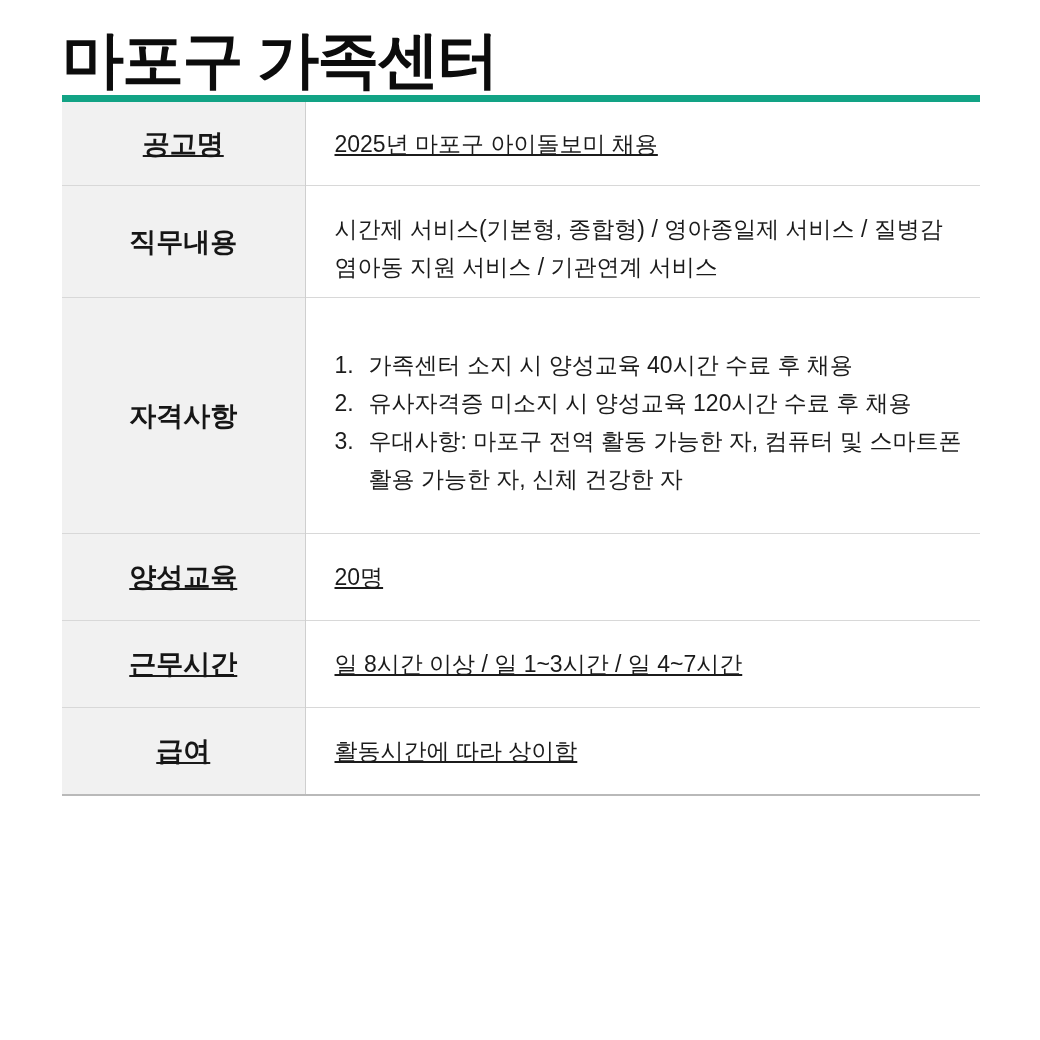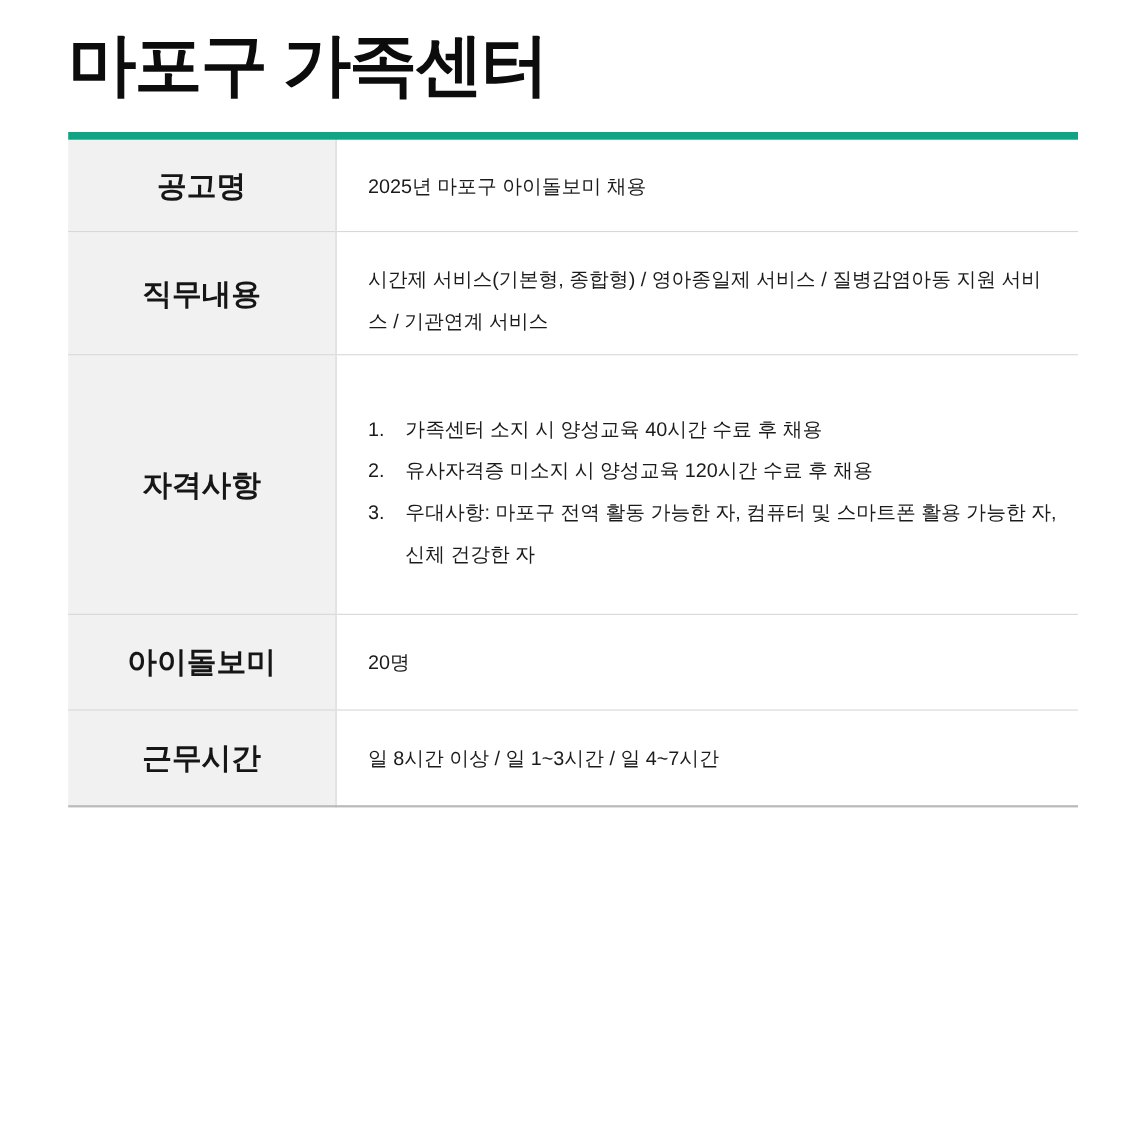--- a/index.html
+++ b/index.html
@@ -20,21 +20,21 @@
   }
   .page{
     padding:26px 60px 0 62px;
   }
   .page-title{
     font-size:62px;
     font-weight:900;
     letter-spacing:-2px;
     line-height:1.1;
     color:var(--title-color);
-    margin-bottom:26px;
+    margin-bottom:1px;
   }
   table.info-table{
     width:100%;
     border-collapse:collapse;
     border-top:7px solid var(--accent-color);
     border-bottom:2px solid var(--bottom-border-color);
   }
   table.info-table tr{
     border-top:1px solid var(--border-color);
   }
@@ -46,26 +46,26 @@
     background:var(--label-bg);
     border-right:1px solid #cfcfcf;
     font-size:27px;
     font-weight:700;
     text-align:center;
     vertical-align:middle;
     color:#161616;
   }
   td.row-value{
     padding:0 18px 0 29px;
-    font-size:18px;
+    font-size:23px;
     font-weight:400;
     vertical-align:middle;
     line-height:38px;
   }
-  tr.r-single{height:87px;}
+  tr.r-single{height:87px;text-decoration:underline;}
   tr.r-two{height:112px;}
   tr.r-list{height:236px;}
   tr.r-two td.row-value,
   tr.r-list td.row-value{
     padding-top:21px;
     padding-bottom:8px;
   }
   .list-item{
     display:flex;
     align-items:flex-start;
@@ -107,26 +107,30 @@
           <span class="txt">유사자격증 미소지 시 양성교육 120시간 수료 후 채용</span>
         </div>
         <div class="list-item">
           <span class="num">3.</span>
           <span class="txt">우대사항: 마포구 전역 활동 가능한 자, 컴퓨터 및 스마트폰 활용 가능한 자, 신체 건강한 자</span>
         </div>
       </td>
     </tr>
 
     <tr class="r-single">
-      <th class="row-label">아이돌보미</th>
+      <th class="row-label">양성교육</th>
       <td class="row-value">20명</td>
     </tr>
 
 
     <tr class="r-single">
       <th class="row-label">근무시간</th>
       <td class="row-value">일 8시간 이상 / 일 1~3시간 / 일 4~7시간</td>
     </tr>
 
+    <tr class="r-single">
+      <th class="row-label">급여</th>
+      <td class="row-value">활동시간에 따라 상이함</td>
+    </tr>
 
   </tbody>
     </table>
 </div>
 
 </body></html>

